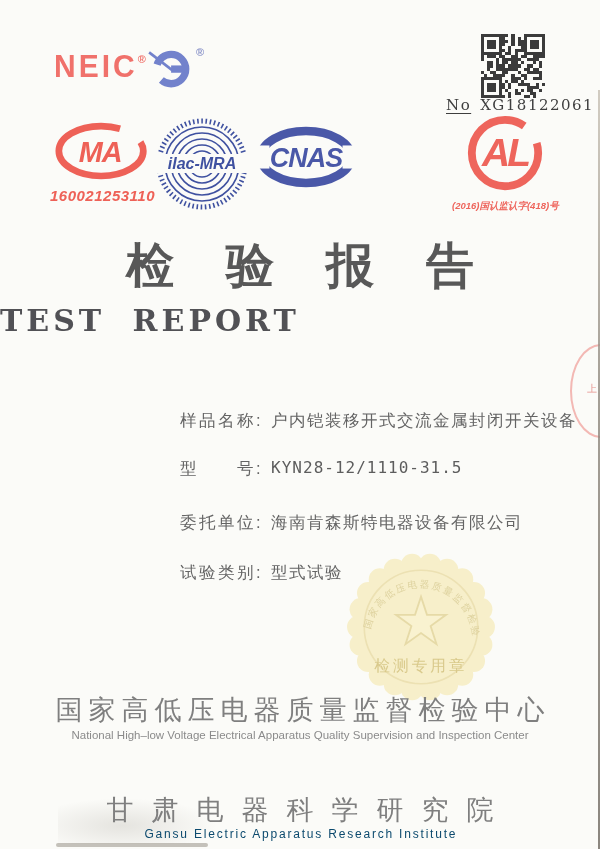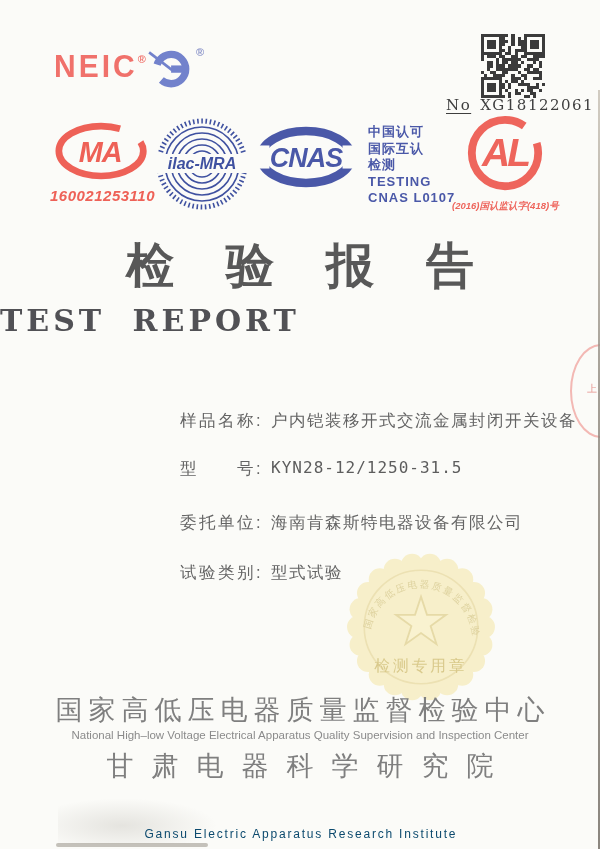--- a/index.html
+++ b/index.html
@@ -88,21 +88,21 @@
   .smudge-blob {
     position:absolute; left:58px; top:798px; width:160px; height:46px;
     background:radial-gradient(ellipse at 40% 60%, rgba(150,145,135,.22), rgba(150,145,135,0) 70%);
   }
 
   
   .footer-line { position:absolute; left:0; right:0; text-align:center; color:#7f7f7f; }
   .org-cn  { top:692px; font-size:27px; font-weight:500; }
   .org-cn span  { letter-spacing:6px; margin-right:-6px; }
   .org-en  { top:729px; font-size:11.5px; color:#8b8b8b; }
-  .inst-cn { top:748px; font-size:27px; font-weight:500; }
+  .inst-cn { top:792px; font-size:27px; font-weight:500; }
   .inst-cn span { letter-spacing:18px; margin-right:-18px; }
   .inst-en { top:827px; font-size:12px; color:#0c4a6e; }
   .inst-en span { letter-spacing:1.8px; margin-right:-1.8px; }
 </style>
 </head>
 <body>
 
 <div class="page">
 
   <div class="neic"><span>NEIC</span><span class="reg">®</span></div>
@@ -392,47 +392,40 @@
       <circle cx="46" cy="46" r="31" fill="none" stroke="#3f51a0" stroke-width="1.6"></circle>
       <circle cx="46" cy="46" r="25" fill="none" stroke="#3f51a0" stroke-width="1.6"></circle>
       <circle cx="46" cy="46" r="19" fill="none" stroke="#3f51a0" stroke-width="1.6"></circle>
       <circle cx="46" cy="46" r="13" fill="none" stroke="#3f51a0" stroke-width="1.6"></circle>
       <circle cx="46" cy="46" r="7" fill="none" stroke="#3f51a0" stroke-width="1.6"></circle>
       <rect x="0" y="36" width="92" height="19" fill="#fbfbf8"></rect>
       <text x="46" y="51" text-anchor="middle" font-family="Liberation Sans, sans-serif" font-size="16" font-weight="bold" fill="#3f51a0">ilac-MRA</text>
     </svg>
   </div>
 
-  <div class="cnas-text">
-    <div>中国认可</div>
-    <div>国际互认</div>
-    <div>检测</div>
-    <div>TESTING</div>
-    <div>CNAS L0107</div>
-  </div>
 
   <div class="mark cal">
     <svg width="100" height="82" viewBox="0 0 100 84">
       <circle cx="50" cy="40" r="34" fill="none" stroke="#ee655c" stroke-width="8" stroke-dasharray="192 22" stroke-dashoffset="11"></circle>
       <text x="50" y="53" text-anchor="middle" font-family="Liberation Sans, sans-serif" font-size="40" font-weight="bold" fill="#ee655c" letter-spacing="-3">AL</text>
     </svg>
     <div class="cal-caption">(2016)国认监认字(418)号</div>
   </div>
 
   <div class="title-cn"><span>检验报告</span></div>
   <div class="title-en"><span>TEST REPORT</span></div>
 
   <div class="fields">
     <div class="field-row row-name">
       <span class="label">样品名称:</span>
       <span class="value">户内铠装移开式交流金属封闭开关设备</span>
     </div>
     <div class="field-row row-model">
       <span class="label">型　　号:</span>
-      <span class="value">KYN28-12/1250-31.5</span>
+      <span class="value">KYN28-12/1110-31.5</span>
     </div>
     <div class="field-row row-client">
       <span class="label">委托单位:</span>
       <span class="value">海南肯森斯特电器设备有限公司</span>
     </div>
     <div class="field-row row-type">
       <span class="label">试验类别:</span>
       <span class="value">型式试验</span>
     </div>
   </div>

